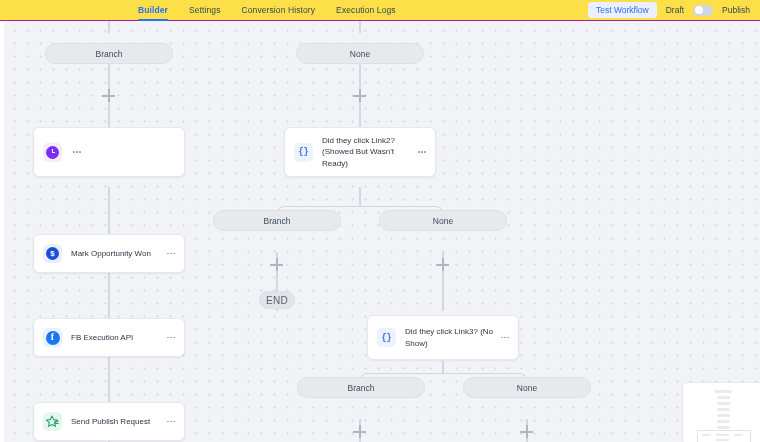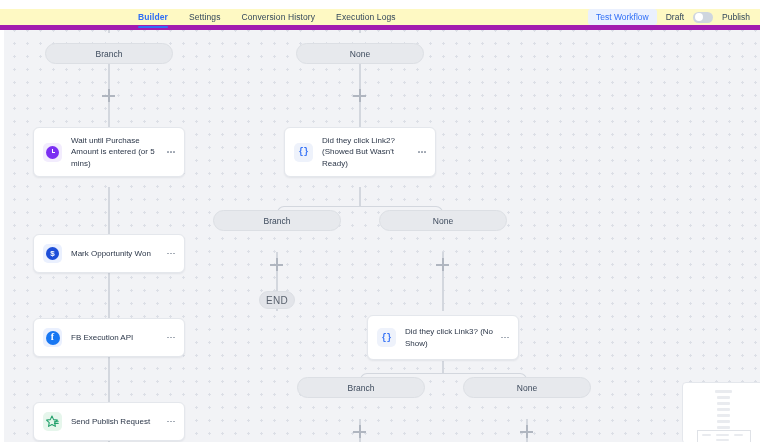--- a/index.html
+++ b/index.html
@@ -7,25 +7,24 @@
     width: 760px; height: 442px;
     font-family: "Liberation Sans", sans-serif;
     background: #ffffff;
     overflow: hidden;
   }
 
   
   .topbar {
     position: absolute; top: 0; left: 0;
     width: 760px; height: 21px;
-    background: #fef9c3;
-    border-bottom: 5px solid #a21caf;
+    background: #fde047;
+    border-bottom: 1px solid #a21caf;
     display: flex; align-items: center;
     z-index: 40;
-    margin-top: 9px;
   }
   .tabs { display: flex; align-items: center; gap: 21px; margin-left: 138px; height: 21px; }
   .tab {
     font-size: 8.5px; color: #33475b; letter-spacing: .1px;
     height: 21px; display: flex; align-items: center; position: relative;
     cursor: pointer; white-space: nowrap;
   }
   .tab.active { color: #2f6ef6; font-weight: 600; }
   .tab.active::after {
     content: ""; position: absolute; left: 0; right: 0; bottom: 0;
@@ -256,21 +255,20 @@
 
   <div class="pill end" style="left:255px; top:270px;">END</div>
 
   <div class="pill" style="left:293px; top:356px; width:128px;">Branch</div>
   <div class="pill" style="left:459px; top:356px; width:128px;">None</div>
 
   <div class="card" style="left:29px; top:106px; width:152px; height:50px;">
     <div class="ic ic-clock">
         <div class="circ"></div>
       </div>
-    <div class="label">Wait until Purchase Amount is entered (or 5 mins)</div>
     <div class="dots">
         <i></i>
         <i></i>
         <i></i>
       </div>
   </div>
 
   <div class="card" style="left:29px; top:213px; width:152px; height:39px;">
     <div class="ic ic-deal">
         <div class="circ">$</div>

